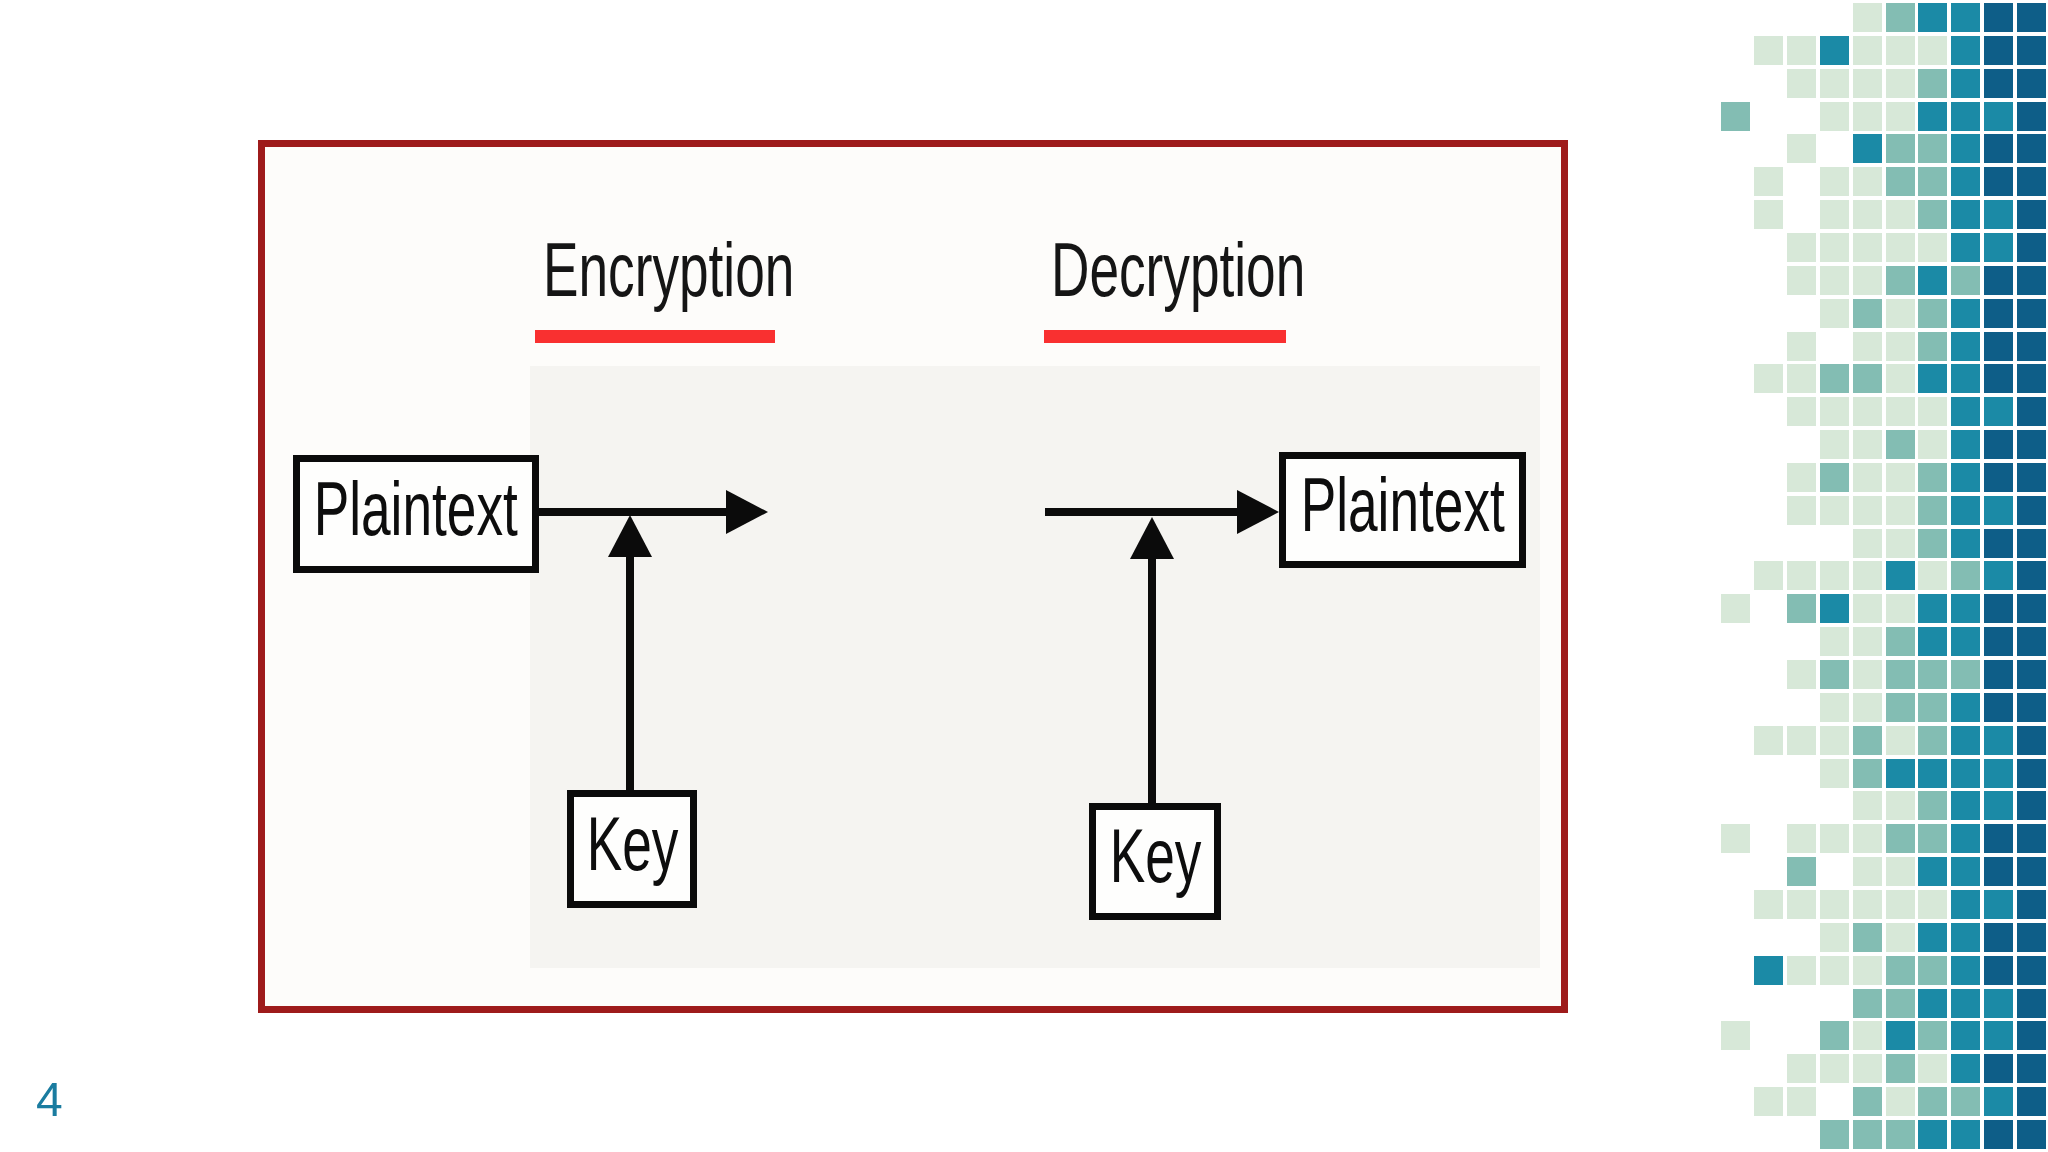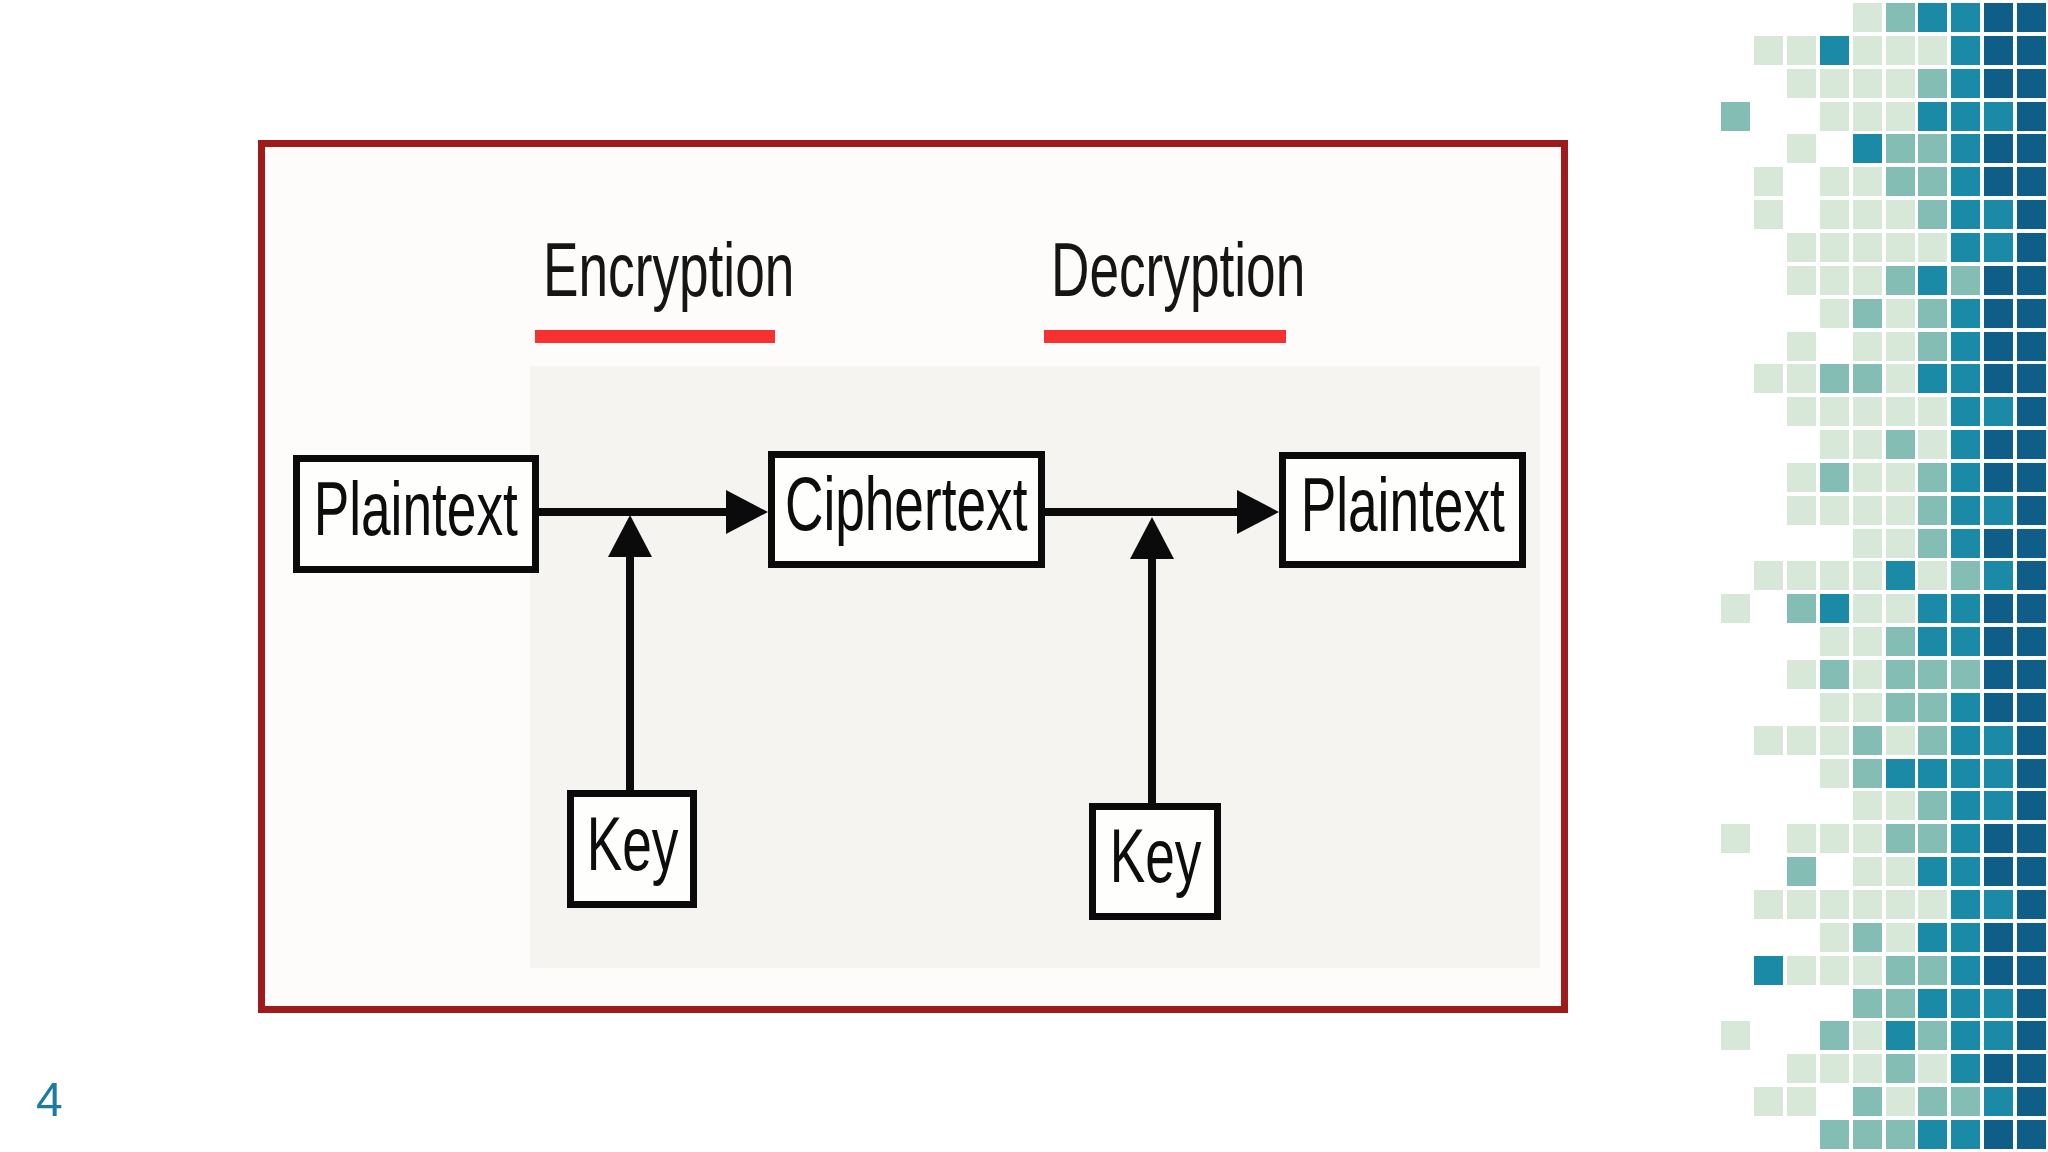--- a/index.html
+++ b/index.html
@@ -70,23 +70,20 @@
     <div class="plate" style="left:265px;top:219px;"></div>
   </div>
 
   <div class="stage-title enc">Encryption</div>
   <div class="stage-title dec">Decryption</div>
   <div class="underbar enc"></div>
   <div class="underbar dec"></div>
 
   <div class="node pt1">
     <span>Plaintext</span>
-  </div>
-  <div class="node ct">
-    <span>Ciphertext</span>
   </div>
   <div class="node pt2">
     <span>Plaintext</span>
   </div>
   <div class="node k1">
     <span>Key</span>
   </div>
   <div class="node k2">
     <span>Key</span>
   </div>

